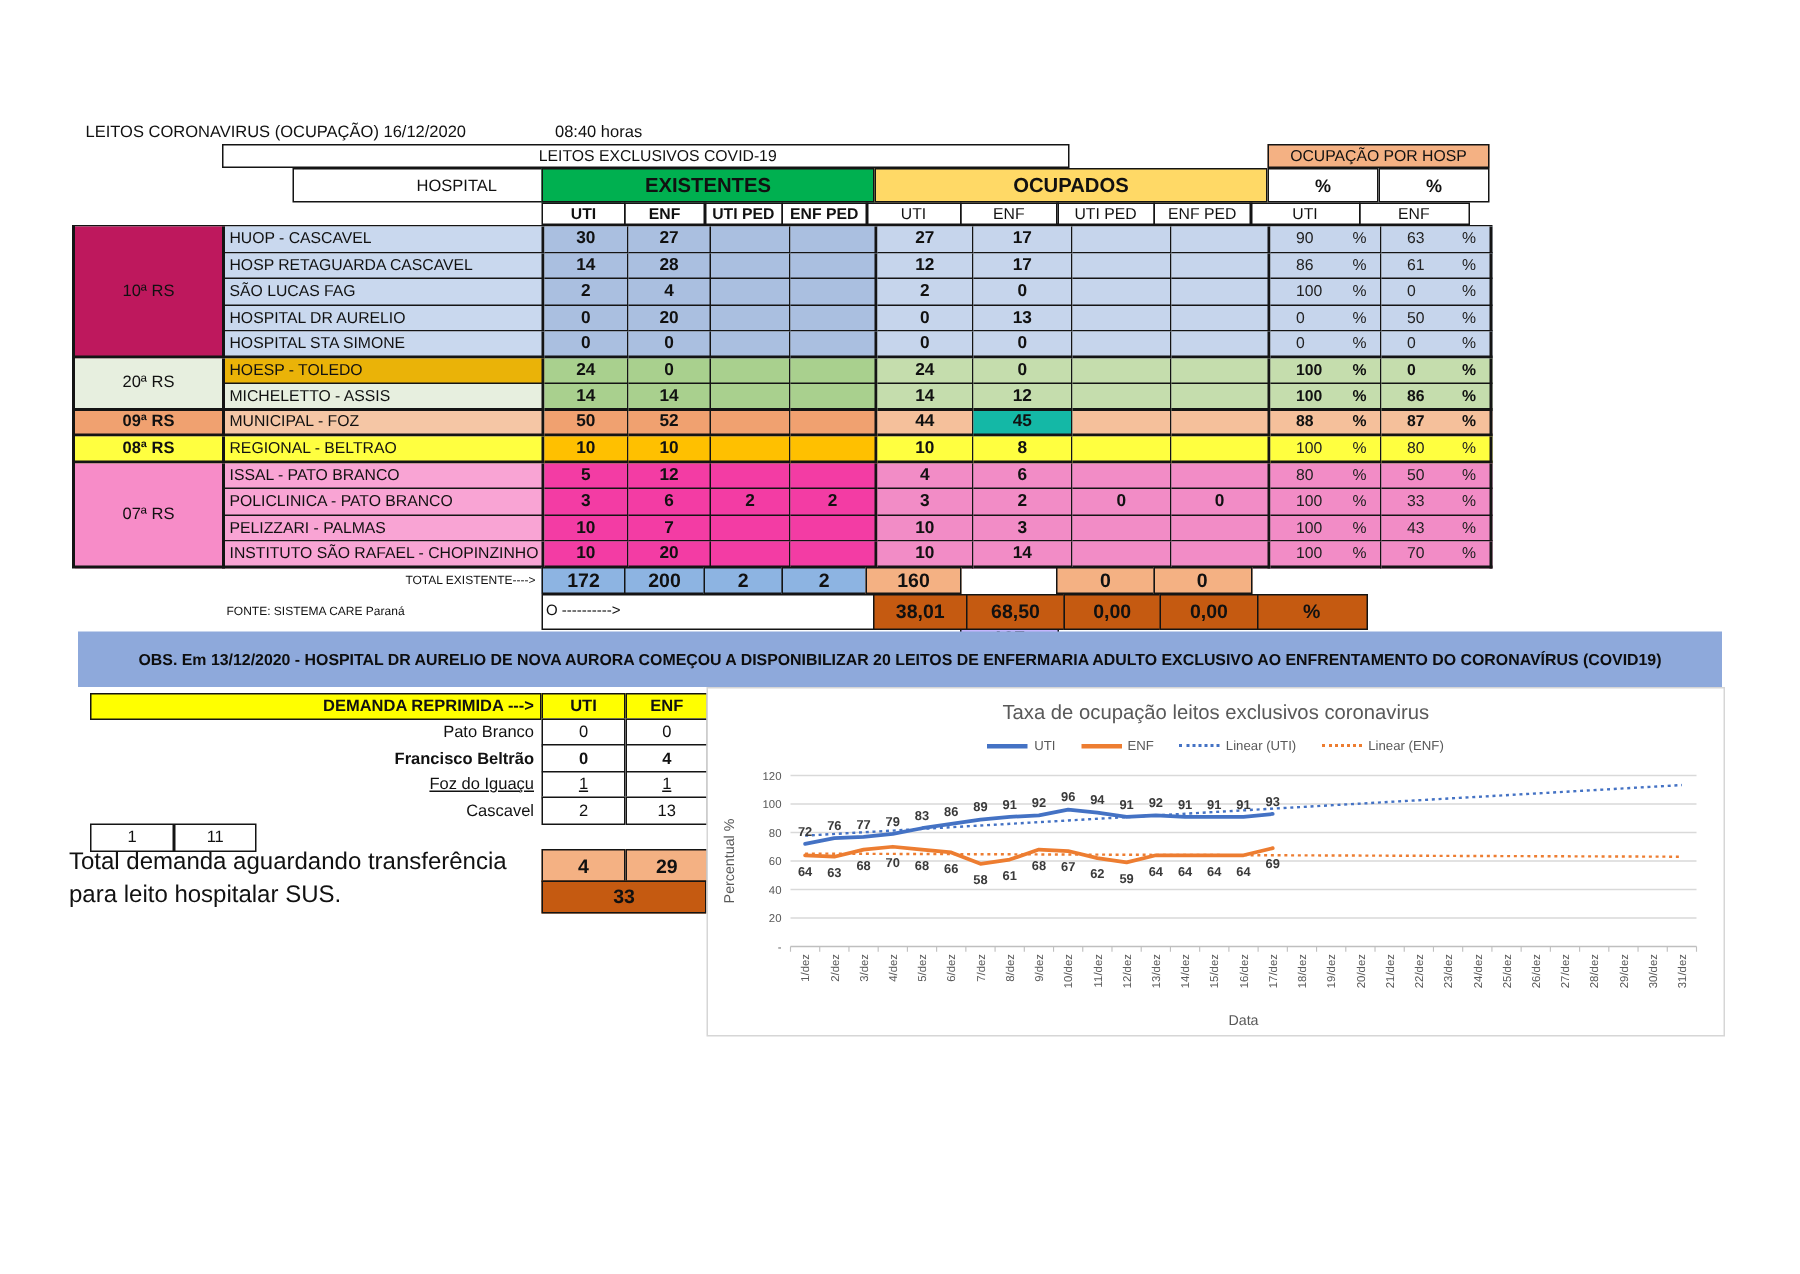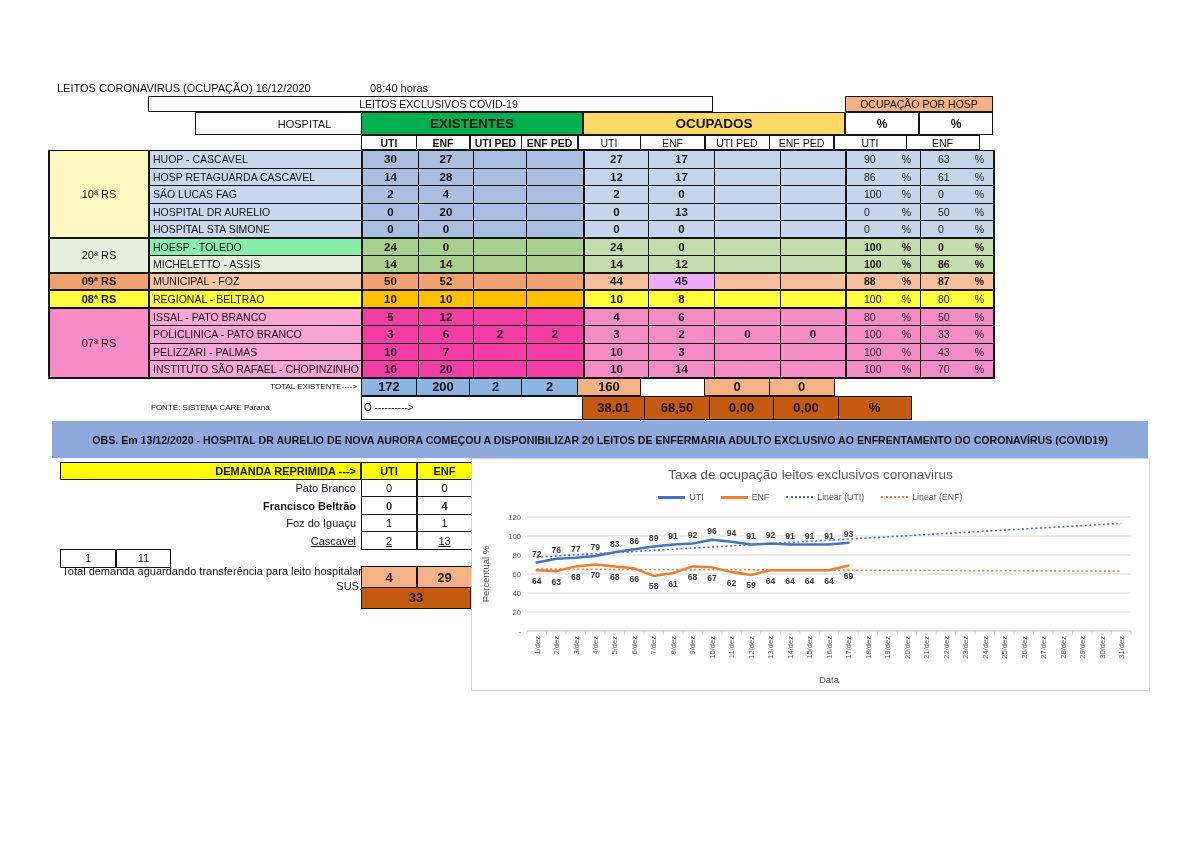--- a/index.html
+++ b/index.html
@@ -35,21 +35,21 @@
   .hd{border:1.5px solid #141414;background:#fff;}
   
   #obs-bar{left:52px;top:421px;width:1096px;height:37px;background:#8ea9db;
            font-size:10.6px;font-weight:600;color:#0d0d0d;text-align:center;}
   
   #demanda{left:60px;top:462px;}
   .drow{display:flex;}
   .drow + .drow{margin-top:-1.5px;}
   .dm-label{width:301px;display:flex;align-items:center;justify-content:flex-end;
             padding-right:5px;box-sizing:border-box;font-size:11px;}
-  #demanda-note{left:46px;top:564px;width:316px;text-align:right;font-size:11px;line-height:1.4;}
+  #demanda-note{left:46px;top:564px;width:316px;text-align:left;font-size:16px;line-height:1.4;}
   
   #chart-panel{left:471px;top:458px;width:679px;height:233px;background:#fff;border:1px solid #d6d6d6;}
   #chart-title{position:absolute;left:0;top:8px;width:100%;text-align:center;
                font-size:13.5px;color:#595959;}
   #legend{position:absolute;left:0;top:33px;width:100%;display:flex;align-items:center;
           justify-content:center;gap:17px;}
   .leg-item{display:flex;align-items:center;gap:4px;}
   .leg-label{font-size:8.8px;color:#595959;}
   .axlab{font-size:7.6px;fill:#595959;}
   .axtitle{font-size:9.5px;fill:#595959;}
@@ -79,21 +79,21 @@
       <div class="cell2 bold" style="width: 58px; font-size: 10.5px;">ENF PED</div>
       <div class="cell2" style="width: 64px; font-size: 10.5px;">UTI</div>
       <div class="cell2" style="width: 66px; font-size: 10.5px;">ENF</div>
       <div class="cell2" style="width: 66px; font-size: 10.5px;">UTI PED</div>
       <div class="cell2" style="width: 66px; font-size: 10.5px;">ENF PED</div>
       <div class="cell2" style="width: 74px; font-size: 10.5px;">UTI</div>
       <div class="cell2" style="width: 74px; font-size: 10.5px;">ENF</div>
     </div>
 
   <div id="main-grid">
-      <div class="cell group-cell tr2 tb2" style="background: #fef9c3; grid-row: span 5; border-right-width: 2px;">10ª RS</div>
+      <div class="cell group-cell tr2 tb2" style="background: #be185d; grid-row: span 5; border-right-width: 2px;">10ª RS</div>
       <div class="cell name-cell tr2" style="background: rgb(201, 216, 238);">HUOP - CASCAVEL</div>
       <div class="cell num" style="background: rgb(170, 191, 224);">30</div>
       <div class="cell num" style="background: rgb(170, 191, 224);">27</div>
       <div class="cell num" style="background: rgb(170, 191, 224);"></div>
       <div class="cell num tr2" style="background: rgb(170, 191, 224);"></div>
       <div class="cell num" style="background: rgb(198, 213, 236);">27</div>
       <div class="cell num" style="background: rgb(198, 213, 236);">17</div>
       <div class="cell num" style="background: rgb(198, 213, 236);"></div>
       <div class="cell num tr2" style="background: rgb(198, 213, 236);"></div>
       <div class="cell pct-cell" style="background: rgb(198, 213, 236);">
@@ -166,21 +166,21 @@
       <div class="cell num tr2 tb2" style="background: rgb(198, 213, 236);"></div>
       <div class="cell pct-cell tb2" style="background: rgb(198, 213, 236);">
         <span>0</span>
         <span>%</span>
       </div>
       <div class="cell pct-cell tr2 tb2" style="background: rgb(198, 213, 236);">
         <span>0</span>
         <span>%</span>
       </div>
       <div class="cell group-cell tr2 tb2" style="background: rgb(231, 239, 223); grid-row: span 2; border-right-width: 2px;">20ª RS</div>
-      <div class="cell name-cell tr2" style="background: #86efac;">HOESP - TOLEDO</div>
+      <div class="cell name-cell tr2" style="background: #eab308;">HOESP - TOLEDO</div>
       <div class="cell num" style="background: rgb(169, 208, 142);">24</div>
       <div class="cell num" style="background: rgb(169, 208, 142);">0</div>
       <div class="cell num" style="background: rgb(169, 208, 142);"></div>
       <div class="cell num tr2" style="background: rgb(169, 208, 142);"></div>
       <div class="cell num" style="background: rgb(197, 221, 173);">24</div>
       <div class="cell num" style="background: rgb(197, 221, 173);">0</div>
       <div class="cell num" style="background: rgb(197, 221, 173);"></div>
       <div class="cell num tr2" style="background: rgb(197, 221, 173);"></div>
       <div class="cell pct-cell bold" style="background: rgb(197, 221, 173);">
         <span>100</span>
@@ -207,21 +207,21 @@
         <span>86</span>
         <span>%</span>
       </div>
       <div class="cell group-cell tr2 tb2 bold" style="background: rgb(240, 161, 112); grid-row: span 1; border-right-width: 2px;">09ª RS</div>
       <div class="cell name-cell tr2 tb2" style="background: rgb(245, 198, 165);">MUNICIPAL - FOZ</div>
       <div class="cell num tb2" style="background: rgb(240, 161, 112);">50</div>
       <div class="cell num tb2" style="background: rgb(240, 161, 112);">52</div>
       <div class="cell num tb2" style="background: rgb(240, 161, 112);"></div>
       <div class="cell num tr2 tb2" style="background: rgb(240, 161, 112);"></div>
       <div class="cell num tb2" style="background: rgb(245, 192, 155);">44</div>
-      <div class="cell num tb2" style="background: #f0abfc;">45</div>
+      <div class="cell num tb2" style="background: #14b8a6;">45</div>
       <div class="cell num tb2" style="background: rgb(245, 192, 155);"></div>
       <div class="cell num tr2 tb2" style="background: rgb(245, 192, 155);"></div>
       <div class="cell pct-cell bold tb2" style="background: rgb(245, 192, 155);">
         <span>88</span>
         <span>%</span>
       </div>
       <div class="cell pct-cell bold tr2 tb2" style="background: rgb(245, 192, 155); justify-content: space-between;">
         <span>87</span>
         <span>%</span>
       </div>
@@ -347,26 +347,26 @@
       <div class="drow" style="height: 19px;">
         <div class="dm-label">Pato Branco</div>
         <div class="cell2" style="width: 56px; background: rgb(255, 255, 255);">0</div>
         <div class="cell2" style="width: 55px; background: rgb(255, 255, 255);">0</div>
       </div>
       <div class="drow" style="height: 19px; font-weight: bold;">
         <div class="dm-label">Francisco Beltrão</div>
         <div class="cell2" style="width: 56px; background: rgb(255, 255, 255);">0</div>
         <div class="cell2" style="width: 55px; background: rgb(255, 255, 255);">4</div>
       </div>
-      <div class="drow" style="height: 19px;">
+      <div class="drow" style="height: 19px; text-decoration: underline;">
         <div class="dm-label">Foz do Iguaçu</div>
         <div class="cell2" style="width: 56px; background: rgb(255, 255, 255);">1</div>
         <div class="cell2" style="width: 55px; background: rgb(255, 255, 255);">1</div>
       </div>
-      <div class="drow" style="height: 19px; text-decoration: underline;">
+      <div class="drow" style="height: 19px;">
         <div class="dm-label">Cascavel</div>
         <div class="cell2" style="width: 56px; background: rgb(255, 255, 255);">2</div>
         <div class="cell2" style="width: 55px; background: rgb(255, 255, 255);">13</div>
       </div>
       <div class="drow" style="height: 19px;">
         <div class="cell2" style="width: 56px; background: rgb(255, 255, 255);">1</div>
         <div class="cell2" style="width: 55px; background: rgb(255, 255, 255);">11</div>
       </div>
       <div class="drow" style="height: 22px;">
         <div class="dm-label"></div>

